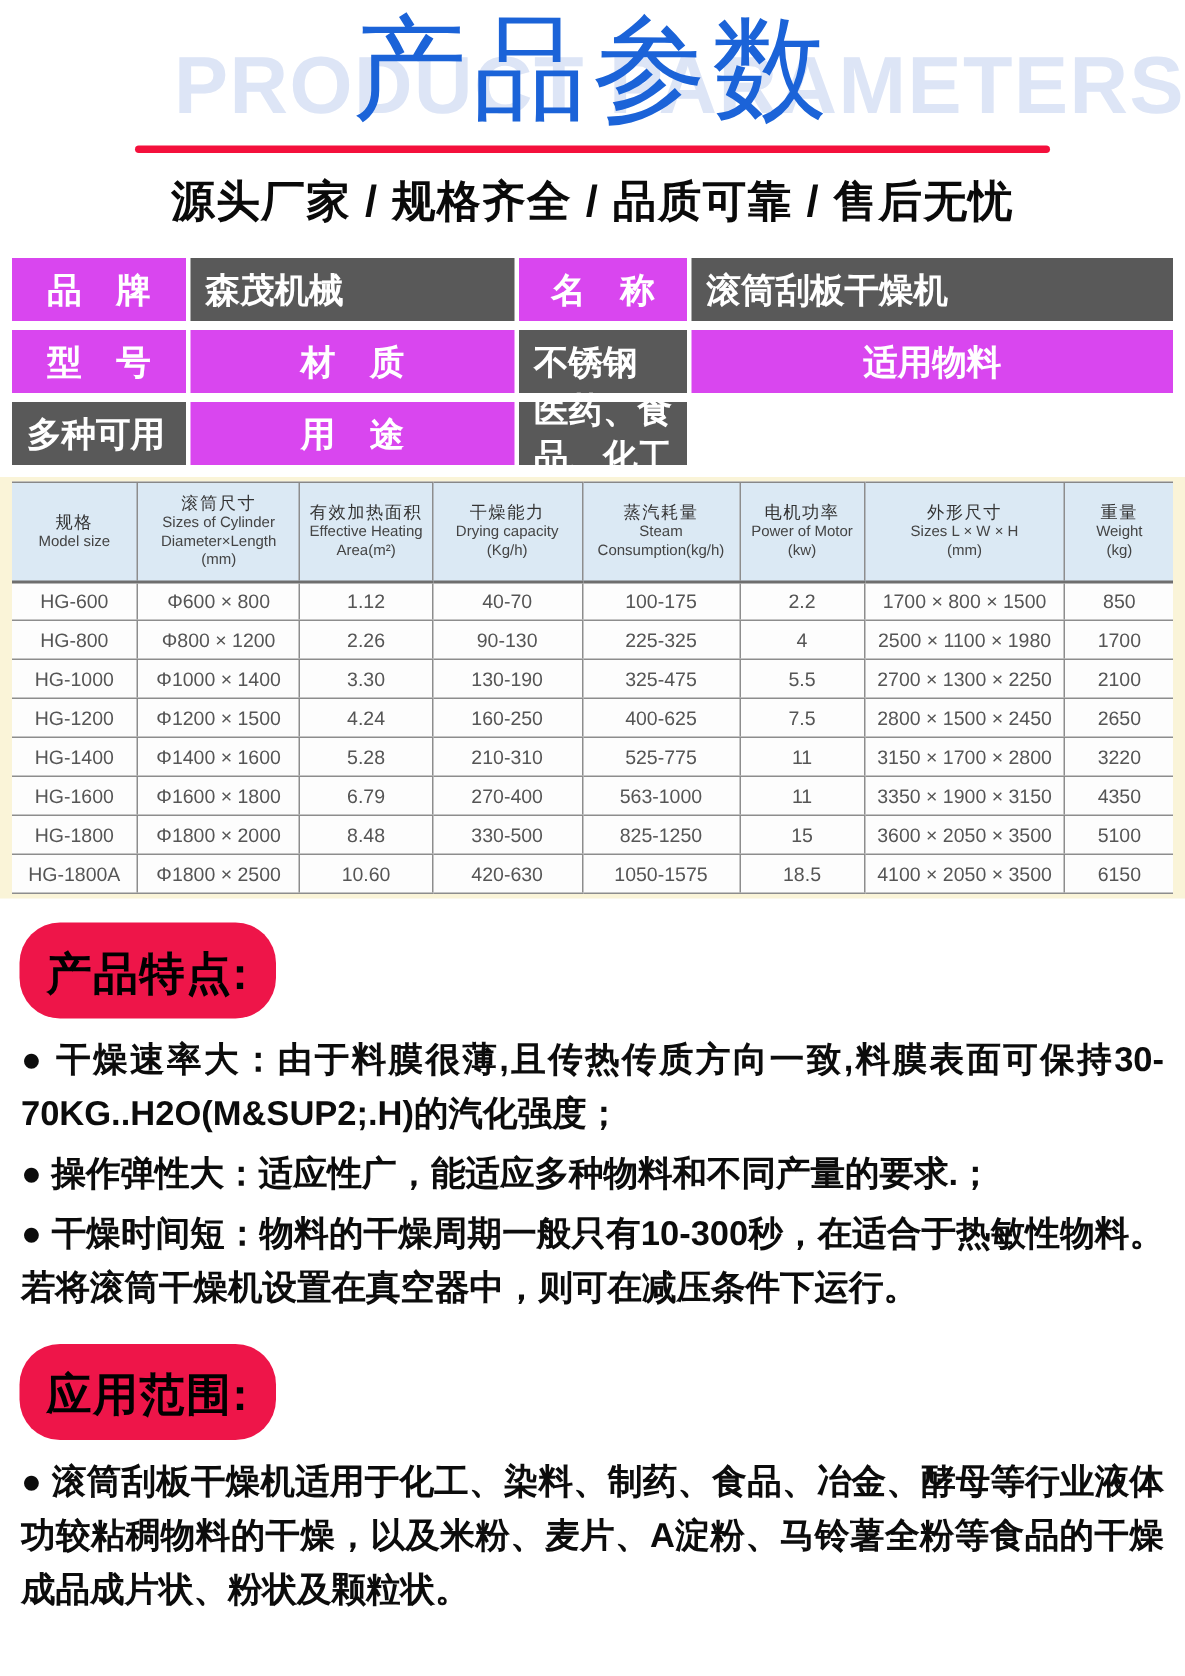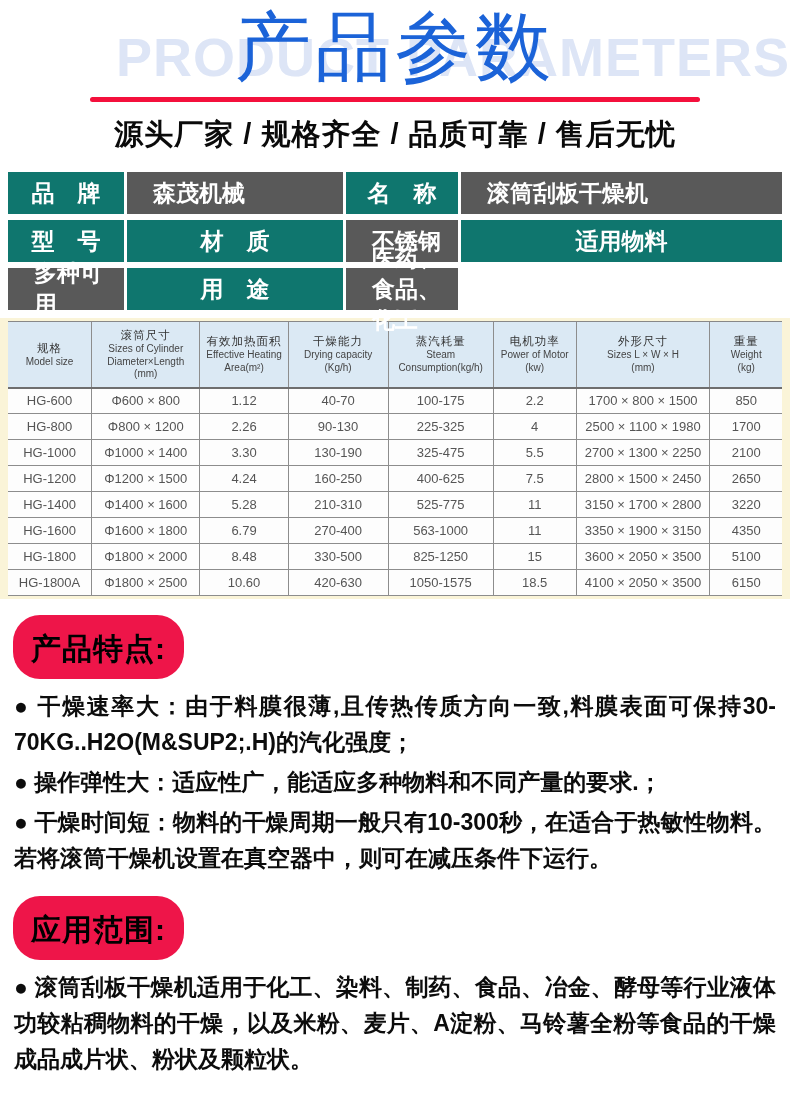--- a/index.html
+++ b/index.html
@@ -35,22 +35,22 @@
   .info-grid {
     margin:17px 8px 0;
     display:grid;
     grid-template-columns:116px 216px 112px 1fr;
     gap:6px 3px;
   }
   .info-cell {
     height:42px; display:flex; align-items:center;
     color:#ffffff; font-size:23px; font-weight:bold;
   }
-  .info-label { background:#0f766e; justify-content:center;text-align:right; }
-  .info-value { background:#595959; padding-left:26px; }
+  .info-label { background:#d946ef; justify-content:center;text-align:right; }
+  .info-value { background:#595959; padding-left:10px; }
   
   .table-wrap { margin-top:8px; background:#faf4d8; padding:3px 8px; }
   table.spec {
     width:100%; border-collapse:collapse; background:#fdfdfd;
     table-layout:fixed;
   }
   col.c1{width:10.8%} col.c2{width:14.0%} col.c3{width:11.4%} col.c4{width:12.9%}
   col.c5{width:13.6%} col.c6{width:10.7%} col.c7{width:17.3%} col.c8{width:9.3%}
   .spec th {
     background:#dbe9f4; font-weight:normal; text-align:center;

